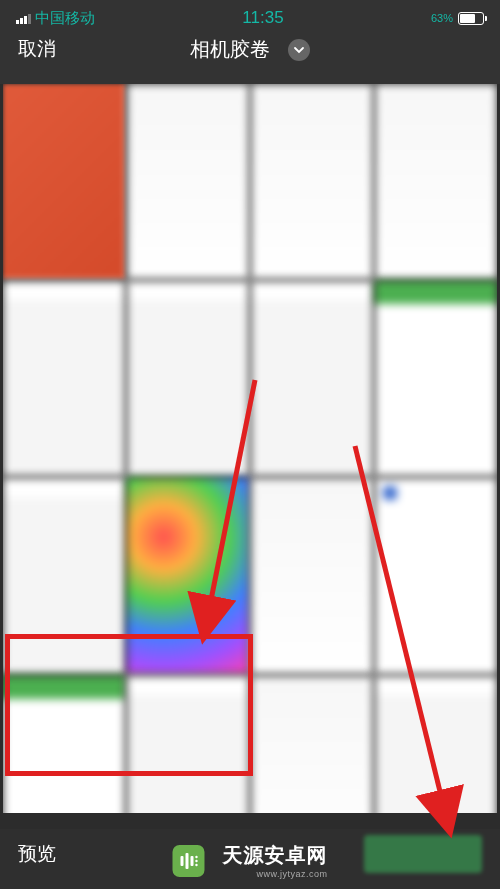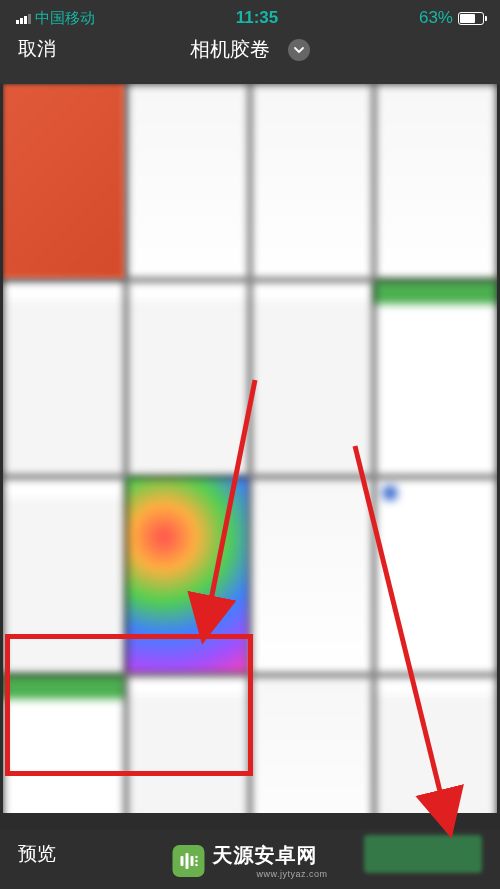--- a/index.html
+++ b/index.html
@@ -40,26 +40,26 @@
       height: 12px;
     }
     .signal-bars span {
       width: 3px;
       background: #fff;
     }
     .signal-bars span:nth-child(1){height:4px}
     .signal-bars span:nth-child(2){height:6px}
     .signal-bars span:nth-child(3){height:8px}
     .signal-bars span:nth-child(4){height:10px;background:#777}
-    .status-center { font-weight: 700; font-size: 17px; }
+    .status-center { font-weight: 400; font-size: 17px; }
     .status-right {
       display: flex;
       align-items: center;
       gap: 5px;
-      font-size: 17px;
+      font-size: 11px;
     }
     .battery {
       width: 26px;
       height: 13px;
       border: 1.5px solid #fff;
       border-radius: 3px;
       position: relative;
     }
     .battery::after {
       content: '';
@@ -196,20 +196,21 @@
     .watermark {
       position: absolute;
       bottom: 10px;
       left: 50%;
       transform: translateX(-50%);
       display: flex;
       align-items: center;
       gap: 8px;
       color: #fff;
       z-index: 60;
+      text-align: right;
     }
     .wm-logo {
       width: 32px;
       height: 32px;
       background: #6ab04c;
       border-radius: 7px;
       position: relative;
       display:flex;align-items:center;justify-content:center;
     }
     .wm-logo::before,.wm-logo::after{

